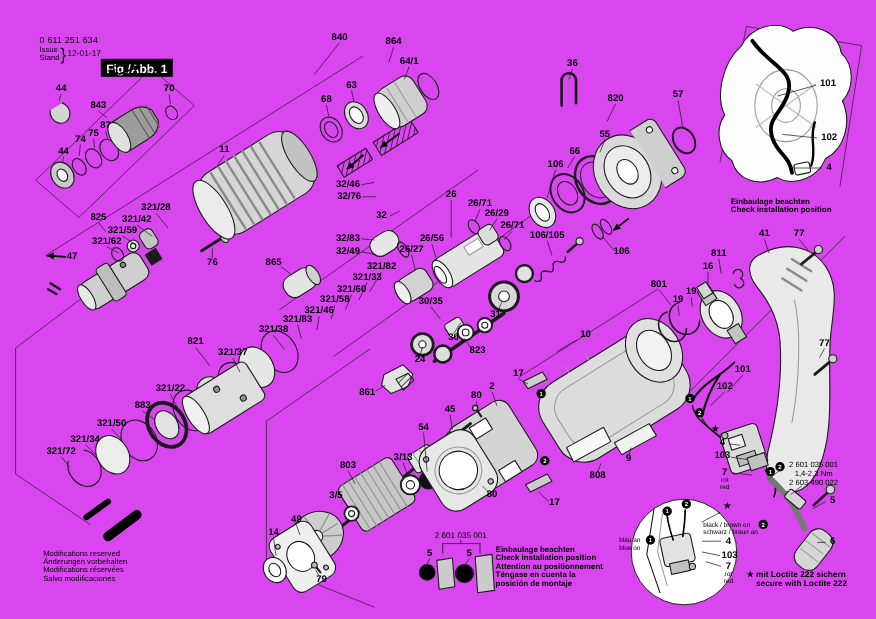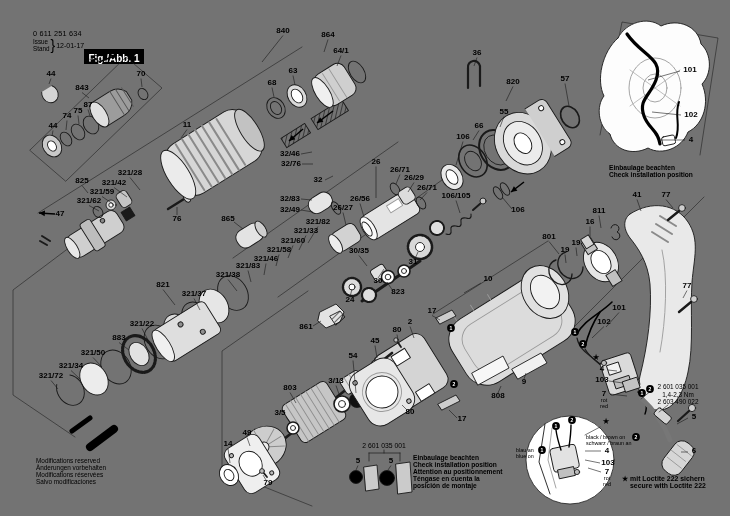--- a/index.html
+++ b/index.html
@@ -1,16 +1,16 @@
 <!DOCTYPE html>
 <html><head>
 <meta charset="utf-8">
 <style>
   html,body{margin:0;padding:0;background:#888;}
-  .page{position:relative;width:730px;height:516px;background:#737373;overflow:hidden;
+  .page{position:relative;width:730px;height:516px;background:#d946ef;overflow:hidden;
         font-family:"Liberation Sans",sans-serif;}
   .doc-number{position:absolute;left:33px;top:29px;font-size:7.3px;color:#000;letter-spacing:.2px;}
   .issue-row{position:absolute;left:33px;top:38px;display:flex;align-items:center;color:#000;}
   .issue-col{display:flex;flex-direction:column;font-size:6.3px;line-height:7px;}
   .brace{font-size:14px;line-height:14px;margin:0 1px;font-weight:normal;}
   .idate{font-size:7px;}
   .fig-box{position:absolute;left:84px;top:39px;width:60px;height:15px;background:#000;color:#fff;
            display:flex;align-items:flex-end;justify-content:center;font-size:10px;font-weight:bold;margin-top:10px;}
   svg{position:absolute;left:0;top:0;}
   .plabel{font-family:"Liberation Sans",sans-serif;font-weight:bold;font-size:8px;fill:#000;text-anchor:middle;}

